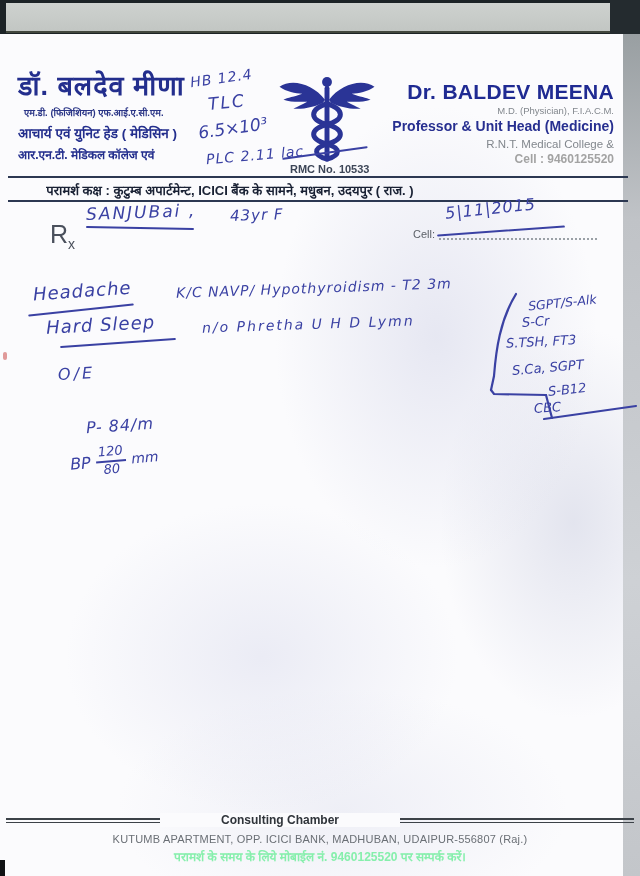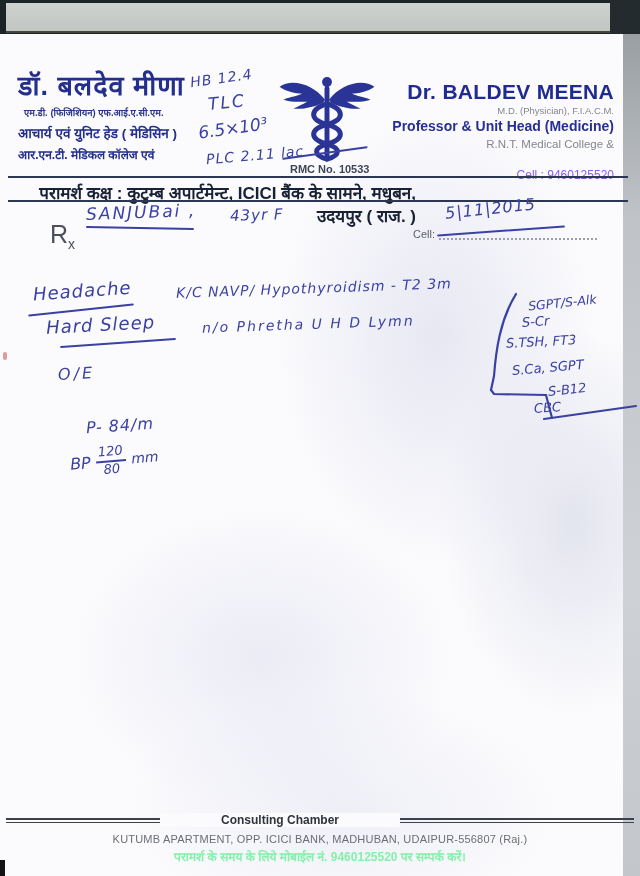--- a/index.html
+++ b/index.html
@@ -32,28 +32,28 @@
   .hdr-left .ttl  { font-size:13.5px; font-weight:bold; margin-bottom:4px; }
   .hdr-left .col  { font-size:12px; font-weight:bold; margin-bottom:2px; }
   .hdr-left .hos  { font-size:12px; font-weight:bold; }
 
   .hdr-right { position:absolute; right:26px; top:80px; text-align:right; }
   .hdr-right .name { font-size:21px; font-weight:bold; color:#1f2a92; letter-spacing:.3px; }
   .hdr-right .deg  { font-size:9.5px; color:#82878d; margin:1px 0 2px; }
   .hdr-right .ttl  { font-size:14px; font-weight:bold; color:#272f90; }
   .hdr-right .col  { font-size:11.5px; color:#82878d; margin-top:4px; }
   .hdr-right .hos  { font-size:11.5px; color:#82878d; }
-  .hdr-right .cell { font-size:12px; font-weight:normal; color:#8b5cf6; margin-top:18px; }
+  .hdr-right .cell { font-size:12px; font-weight:bold; color:#a3a3a3; margin-top:2px; }
 
   .caduceus { position:absolute; left:276px; top:72px; }
   .rmc { position:absolute; left:290px; top:163px; font-size:11px; font-weight:bold; color:#3d4657; }
 
   .rule { position:absolute; left:8px; width:620px; height:2px; background:#2c3852; }
-  .addr { position:absolute; left:12px; top:181px; width:404px; text-align:right;
-          font-size:17px; font-weight:bold; color:#192134; }
+  .addr { position:absolute; left:28px; top:181px; width:404px; text-align:center;
+          font-size:13px; font-weight:bold; color:#192134; }
 
   .date-row { position:absolute; left:413px; top:228px; display:flex; align-items:flex-end; gap:4px;
               font-size:11px; color:#5c6168; }
   .date-dots { width:158px; height:10px; border-bottom:2px dotted #9aa0a6; }
 
   .rx { position:absolute; left:50px; top:220px; color:#4a505c; font-size:25px; }
   .rx .rx-x { font-size:14px; vertical-align:-6px; }
 
   
   .hw { position:absolute; font-family:"DejaVu Sans", sans-serif; font-style:italic;

